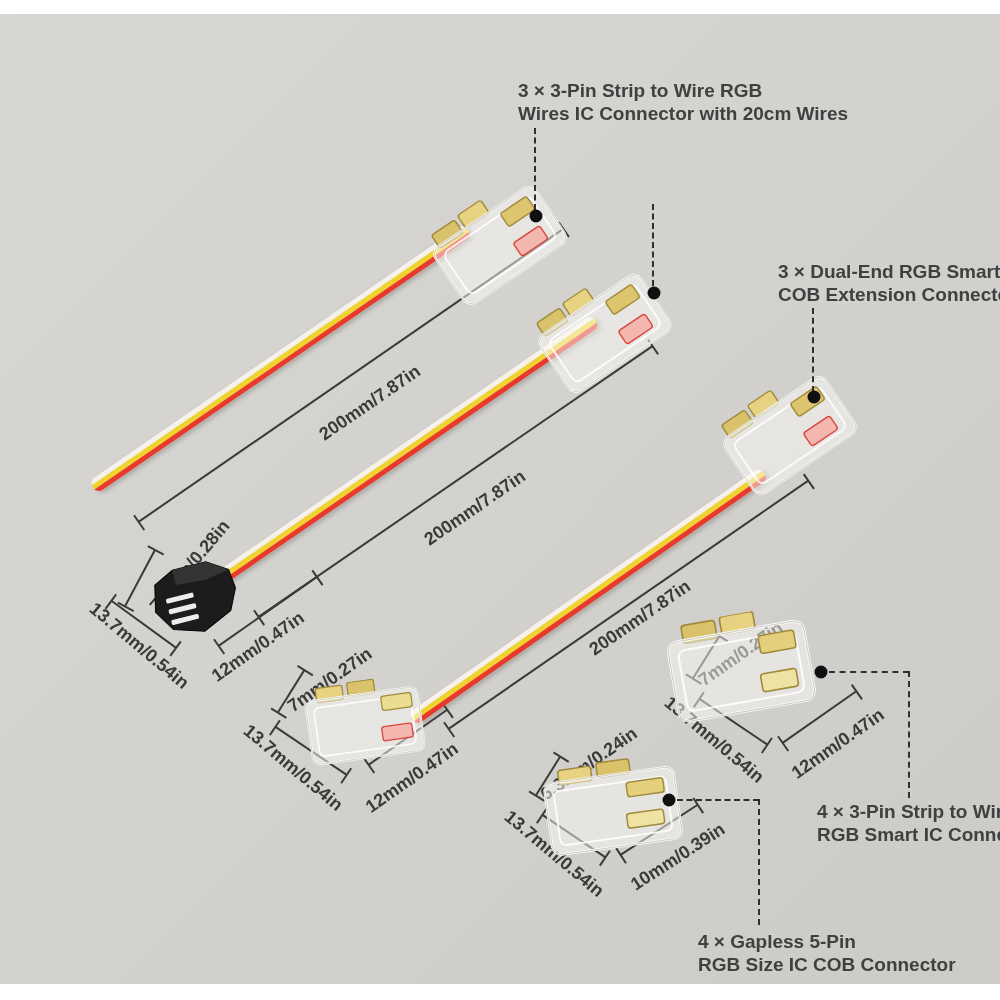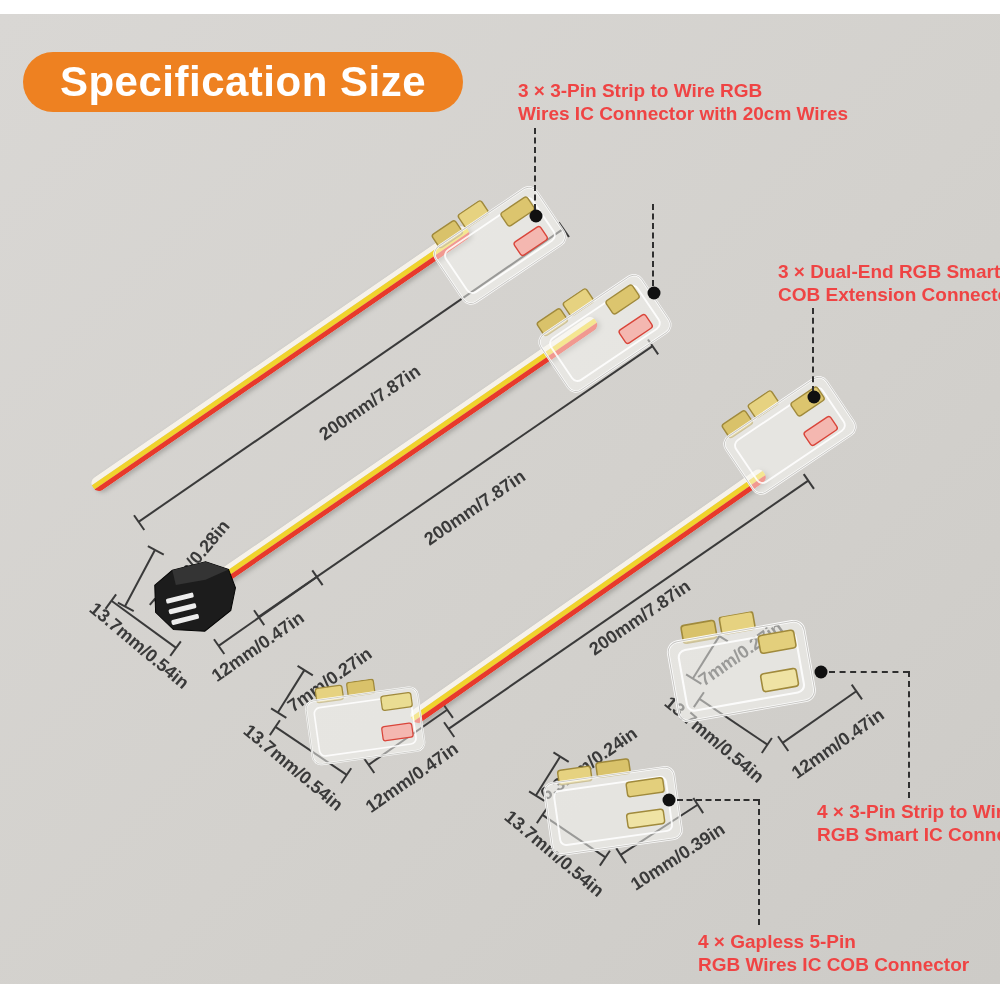--- a/index.html
+++ b/index.html
@@ -4,21 +4,21 @@
 <style>
   html,body{margin:0;padding:0;}
   body{width:1000px;height:1000px;position:relative;background:#ffffff;
        font-family:"Liberation Sans", sans-serif;overflow:hidden;}
   #stage{position:absolute;left:0;top:0;width:1000px;height:1000px;}
   #canvas{position:absolute;left:0;top:14px;width:1000px;height:970px;
           background:linear-gradient(135deg,#d9d7d4 0%,#d3d1cd 55%,#cdcbc7 100%);}
   .banner{position:absolute;left:23px;top:52px;width:440px;height:60px;border-radius:30px;
           background:#ee8121;display:flex;align-items:center;justify-content:center;}
   .banner span{color:#ffffff;font-size:42px;font-weight:700;letter-spacing:.5px;}
-  .lbl{position:absolute;color:#ef4444;font-size:19px;font-weight:700;line-height:1.2;white-space:nowrap;}
+  .lbl{position:absolute;color:#404040;font-size:19px;font-weight:700;line-height:1.2;white-space:nowrap;}
   .leader-v{position:absolute;width:0;border-left:2.5px dashed #2f2f2f;}
   .leader-h{position:absolute;height:0;border-top:2.5px dashed #2f2f2f;}
   .dot{position:absolute;width:13px;height:13px;border-radius:50%;background:#101010;
        transform:translate(-50%,-50%);}
   .dimline{position:absolute;height:0;border-top:2px solid #3a3a3a;transform-origin:0 0;}
   .dimline::before,.dimline::after{content:"";position:absolute;top:-9px;width:2px;height:18px;background:#3a3a3a;}
   .dimline::before{left:-1px}
   .dimline::after{right:-1px}
   .dimtext{position:absolute;font-size:18px;font-weight:700;color:#3a3a3a;white-space:nowrap;
            transform:translate(-50%,-50%) rotate(var(--r,0deg));}
@@ -202,19 +202,16 @@
   <div class="lbl" style="left:778px;top:261px;">
     <div>3 × Dual-End RGB Smart IC</div>
     <div>COB Extension Connector</div>
   </div>
   <div class="lbl" style="left:817px;top:801px;">
     <div>4 × 3-Pin Strip to Wire</div>
     <div>RGB Smart IC Connector</div>
   </div>
   <div class="lbl" style="left:698px;top:931px;">
     <div>4 × Gapless 5-Pin</div>
-    <div>RGB Wires IC COB Connector</div>
-  </div>
-
-  <div class="banner">
-    <span>Specification Size</span>
-  </div>
+    <div>RGB Size IC COB Connector</div>
+  </div>
+
 </div>
 
 </body></html>

